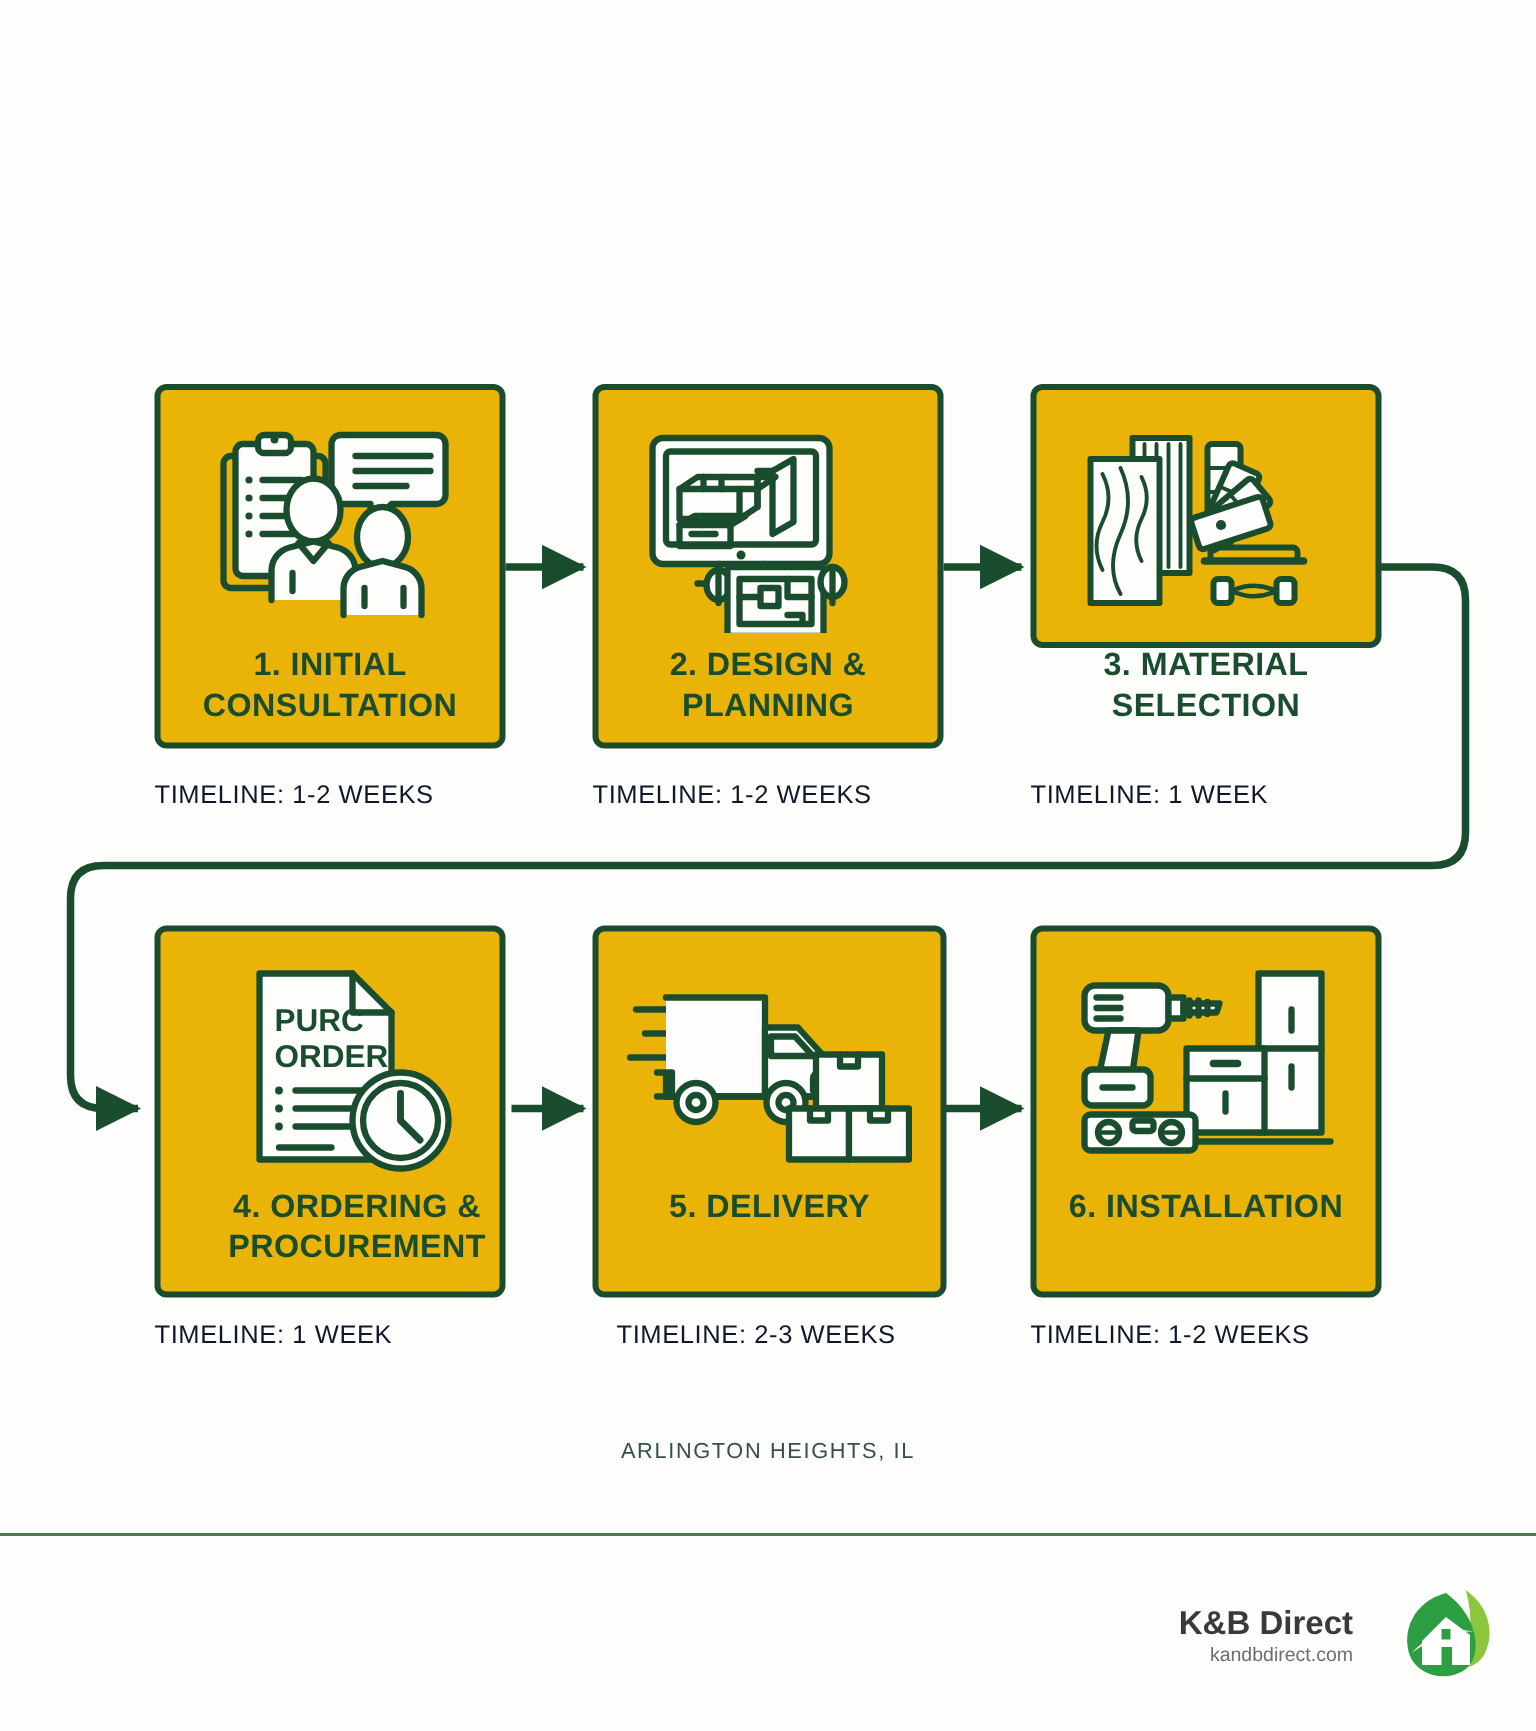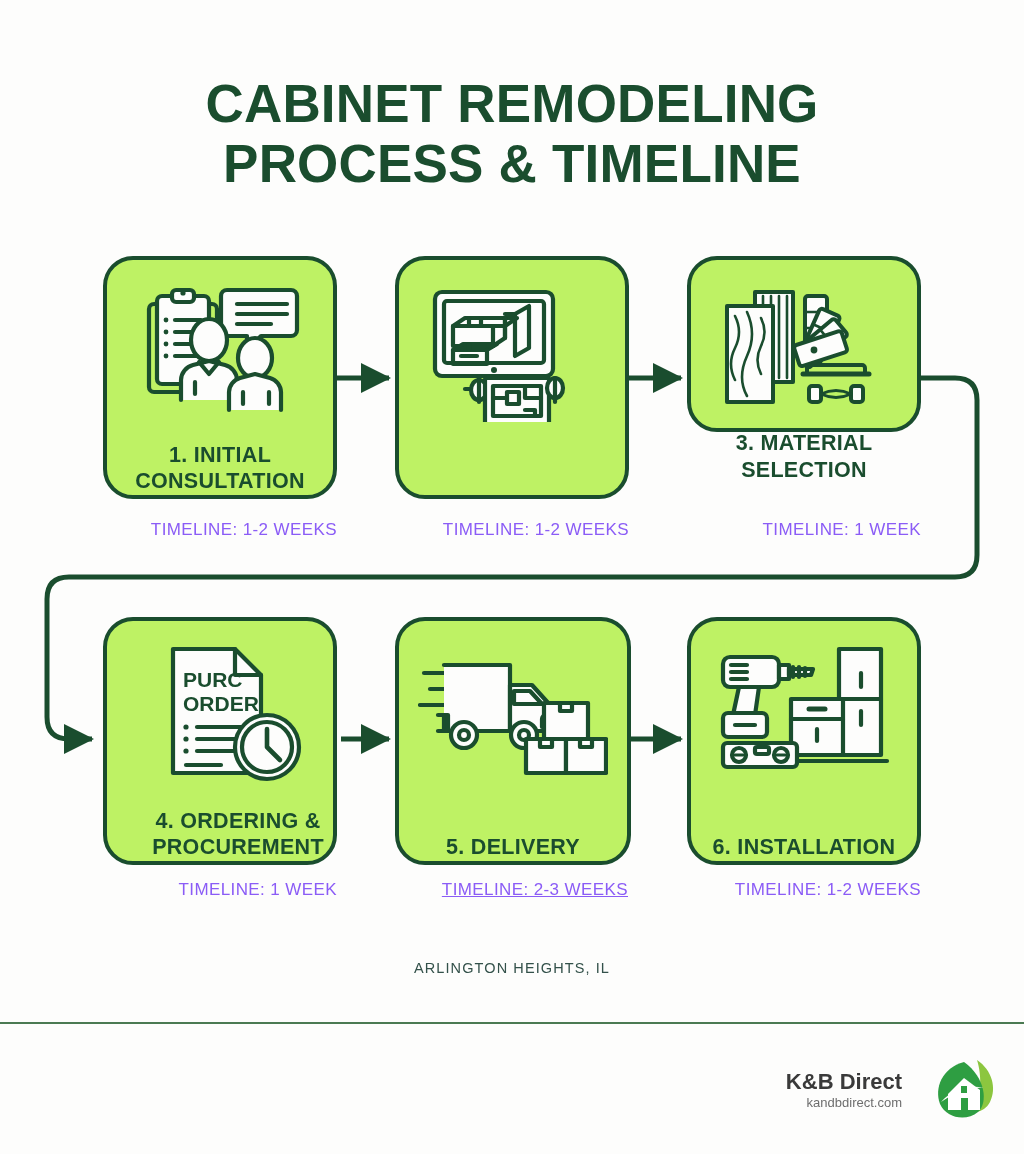--- a/index.html
+++ b/index.html
@@ -46,26 +46,26 @@
     width: 1024px;
     height: 1154px;
     pointer-events: none;
   }
 
   
   .card {
     position: absolute;
     box-sizing: border-box;
     border: 4px solid #1a4d2e;
-    border-radius: 30px;
-    background: #bef264;
+    border-radius: 8px;
+    background: #eab308;
     display: flex;
     flex-direction: column;
     align-items: center;
-    justify-content: space-between;
+    justify-content: flex-start;
   }
   .card-icon {
     margin-top: 22px;
     height: 140px;
     width: 190px;
     display: flex;
     align-items: center;
     justify-content: center;
   }
   .card-title {
@@ -75,23 +75,23 @@
     font-weight: bold;
     color: #1a4d2e;
     text-align: center;
     line-height: 1.24;
     letter-spacing: 0.3px;
     text-transform: uppercase;
   }
   .timeline-label {
     position: absolute;
     font-size: 17px;
-    color: #8b5cf6;
+    color: #0f172a;
     letter-spacing: 0.4px;
-    text-align: right;
+    text-align: left;
     white-space: nowrap;
     text-transform: uppercase;
   }
 
   
   .location {
     position: absolute;
     top: 960px;
     left: 0;
     width: 1024px;
@@ -135,24 +135,20 @@
   .brand-logo {
     width: 72px;
     height: 72px;
   }
 </style>
 </head>
 <body>
 
 <div id="canvas">
 
-  <div class="title-block">
-    <div class="title-line">CABINET REMODELING</div>
-    <div class="title-line">PROCESS &amp; TIMELINE</div>
-  </div>
 
   <svg id="connectors" viewBox="0 0 1024 1154">
     <defs>
       <marker id="arrowhead" markerWidth="7" markerHeight="7" refX="5.6" refY="3.5" orient="auto" markerUnits="strokeWidth">
         <path d="M0,0.5 L6,3.5 L0,6.5 Z" fill="#1a4d2e"></path>
       </marker>
     </defs>
     <g fill="none" stroke="#1a4d2e" stroke-width="5" stroke-linecap="butt">
 
       <line x1="337" y1="378" x2="389" y2="378" marker-end="url(#arrowhead)"></line>
@@ -234,20 +230,21 @@
         <path d="M62 98 a8 10 0 0 1 0 20 a8 10 0 0 1 0 -20 z" fill="#fdfdfc"></path>
         <rect x="68" y="96" width="64" height="46" rx="2" fill="#fdfdfc"></rect>
         <path d="M138 96 a8 10 0 0 1 0 20 a8 10 0 0 1 0 -20 z" fill="#fdfdfc"></path>
         <path d="M62 98 v22 M138 96 v24"></path>
         <rect x="76" y="104" width="48" height="30"></rect>
         <path d="M76 116 h14 v-6 h12 v12 h-12 v-6"></path>
         <path d="M108 104 v12 h16"></path>
         <path d="M108 128 h10 v6"></path>
       </svg>
     </div>
+    <div class="card-title">2. DESIGN &amp; PLANNING</div>
   </div>
   <div class="timeline-label" style="left:395px; top:520px; width:234px;">TIMELINE: 1-2 WEEKS</div>
 
   <div class="card" style="left:687px; top:256px; width:234px; height:176px;">
     <div class="card-icon">
       <svg viewBox="0 0 190 140" width="190" height="140" fill="none" stroke="#1a4d2e" stroke-width="4" stroke-linecap="round" stroke-linejoin="round">
 
         <rect x="46" y="10" width="38" height="90" fill="#fdfdfc"></rect>
         <path d="M54 14 v82 M62 14 v82 M70 14 v82 M78 14 v82" stroke-width="2.6"></path>
 
@@ -331,21 +328,21 @@
         <rect x="126" y="60" width="44" height="36" fill="#fdfdfc"></rect>
         <path d="M142 60 v8 h12 v-8"></path>
         <rect x="108" y="96" width="40" height="34" fill="#fdfdfc"></rect>
         <path d="M122 96 v8 h12 v-8"></path>
         <rect x="148" y="96" width="40" height="34" fill="#fdfdfc"></rect>
         <path d="M162 96 v8 h12 v-8"></path>
       </svg>
     </div>
     <div class="card-title">5. DELIVERY</div>
   </div>
-  <div class="timeline-label" style="left:394px; top:880px; width:234px;text-decoration:underline;">TIMELINE: 2-3 WEEKS</div>
+  <div class="timeline-label" style="left:411px; top:880px; width:234px;">TIMELINE: 2-3 WEEKS</div>
 
   <div class="card" style="left:687px; top:617px; width:234px; height:248px;">
     <div class="card-icon">
       <svg viewBox="0 0 190 140" width="190" height="140" fill="none" stroke="#1a4d2e" stroke-width="4.2" stroke-linecap="round" stroke-linejoin="round">
 
         <rect x="130" y="6" width="42" height="106" fill="#fdfdfc"></rect>
         <line x1="130" y1="56" x2="172" y2="56"></line>
         <line x1="152" y1="30" x2="152" y2="44"></line>
         <line x1="152" y1="68" x2="152" y2="82"></line>
 

